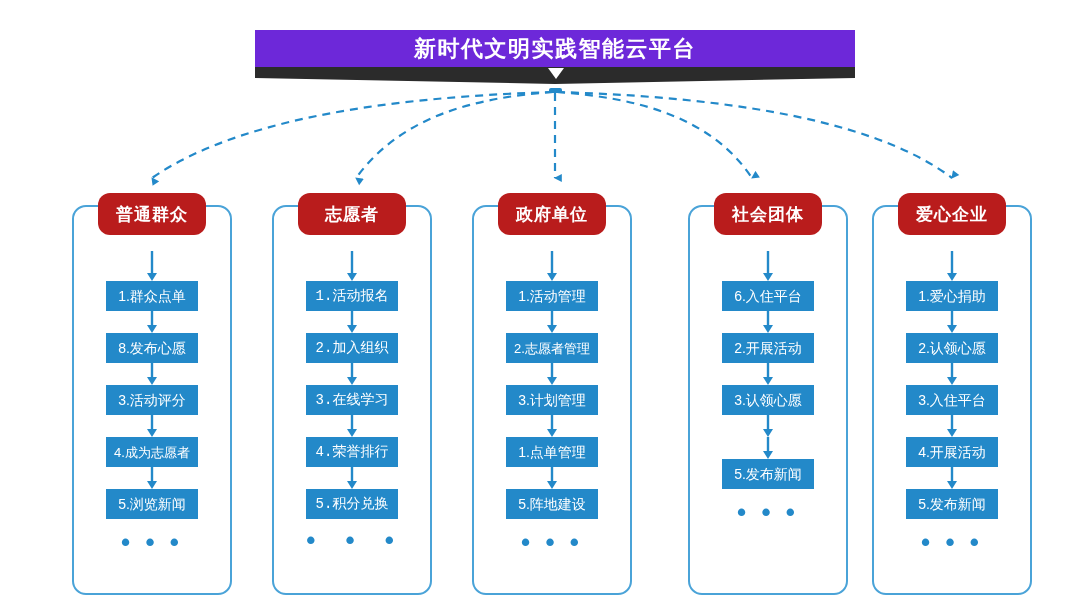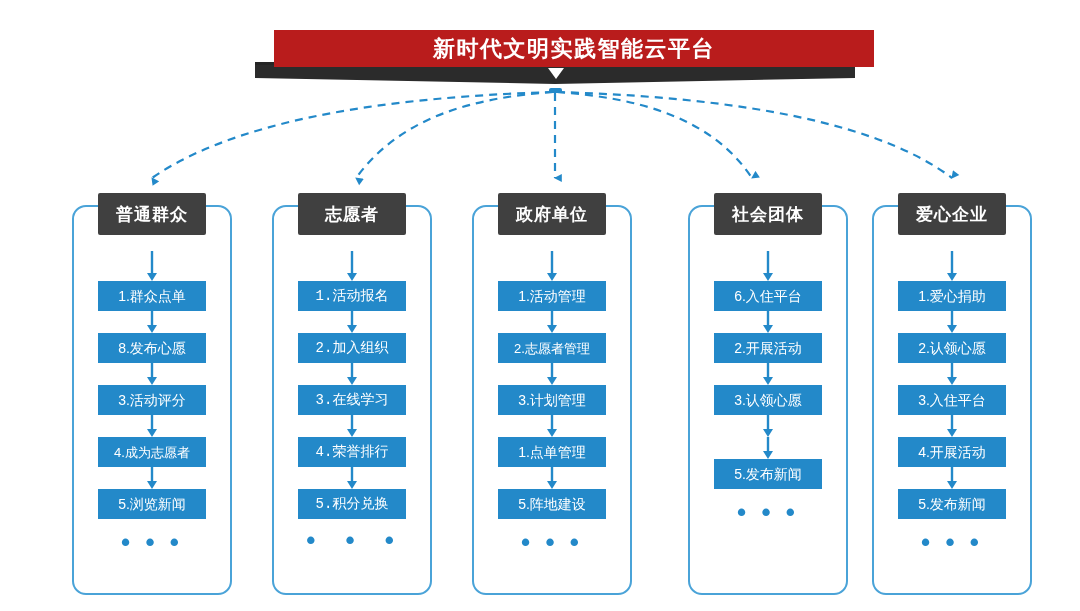--- a/index.html
+++ b/index.html
@@ -15,24 +15,23 @@
   #banner-wrap{
     position:absolute;left:0;top:0;width:1080px;height:96px;
   }
   #banner-ribbon{
     position:absolute;left:255px;top:62px;width:600px;height:22px;
     overflow:hidden;
   }
   #banner-ribbon svg{display:block;}
   #banner-bar{
     position:absolute;left:255px;top:30px;width:600px;height:37px;
-    background:#b91c1c;
+    background:#6d28d9;
     display:flex;align-items:center;justify-content:center;
     box-sizing:border-box;
-    margin-left:19px;
   }
   #banner-title{
     color:#ffffff;
     font-size:22px;
     font-weight:bold;
     letter-spacing:1.5px;
     line-height:1;
   }
   #banner-caret{
     position:absolute;left:548px;top:66px;width:16px;height:12px;
@@ -58,36 +57,36 @@
     position:absolute;left:0;top:0;width:160px;height:390px;
     border:2px solid #4aa3d8;
     border-radius:14px;
     box-sizing:border-box;
     background:#ffffff;
   }
   .col-head{
     position:absolute;
     left:26px;top:-12px;
     width:108px;height:42px;
-    background:#404040;
-    border-radius:2px;
+    background:#b91c1c;
+    border-radius:12px;
     display:flex;align-items:center;justify-content:center;
     color:#ffffff;
     font-size:17px;
     font-weight:bold;
     letter-spacing:1px;
     box-sizing:border-box;
     z-index:3;
   }
   .col-body{
     position:absolute;left:0;top:46px;width:160px;
     display:flex;flex-direction:column;align-items:center;
   }
   .step{
-    width:108px;height:30px;
+    width:92px;height:30px;
     background:#2389c9;
     display:flex;align-items:center;justify-content:center;
     color:#ffffff;
     font-size:14px;
     line-height:1;
     letter-spacing:0px;
     box-sizing:border-box;
   }
   .step.wide span{font-size:13px;}
   .down-arrow{

